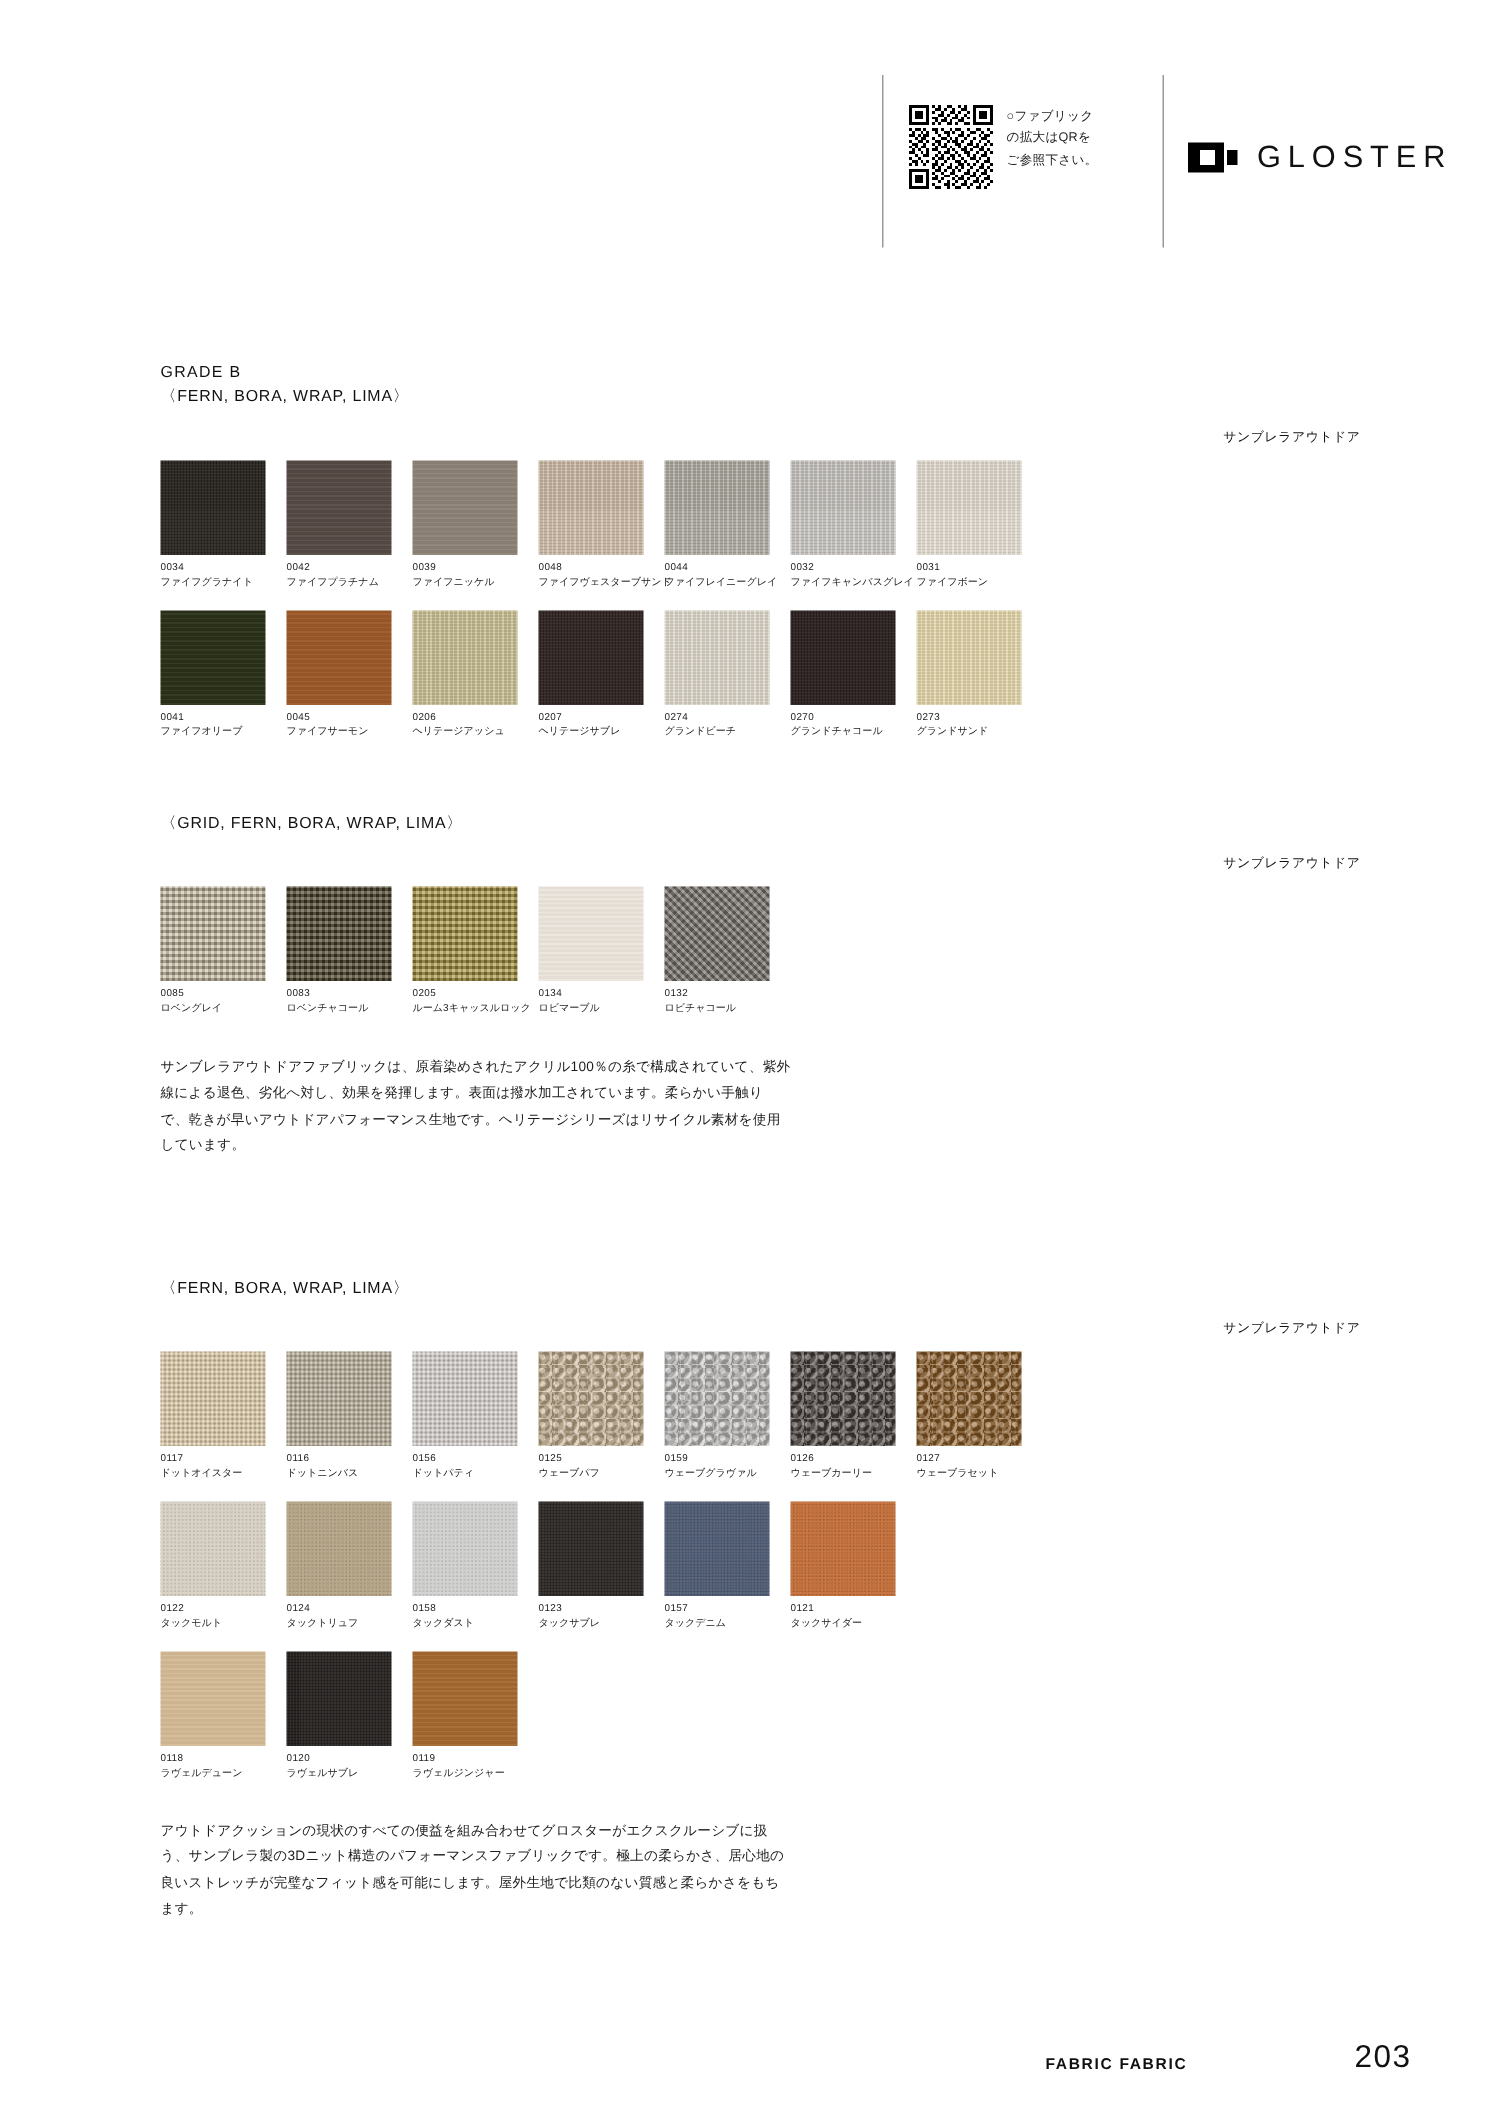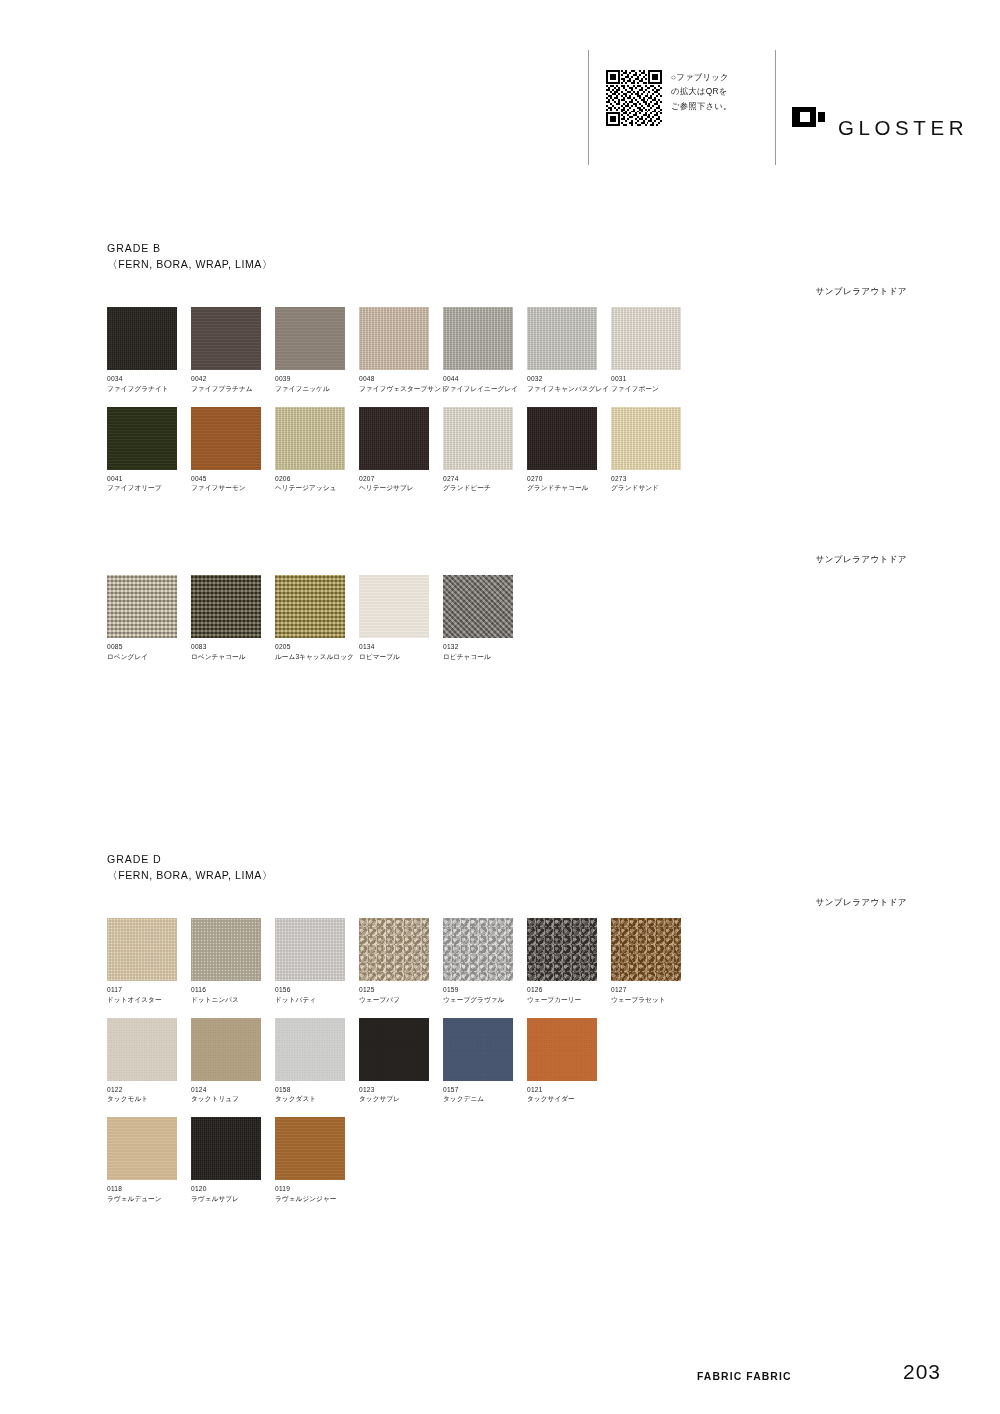--- a/index.html
+++ b/index.html
@@ -20,21 +20,21 @@
 
   .qr-block { position: absolute; left: 606px; top: 70px; display: flex; align-items: flex-start; gap: 9px; }
   .qr { width: 56px; height: 56px; display: block; }
   .qr-text { font-size: 8.4px; line-height: 1.72; color: #222; letter-spacing: .2px; white-space: nowrap; }
 
   .brand { position: absolute; left: 792px; top: 93px; display: flex; align-items: center; gap: 13px; }
   .brand-mark { position: relative; width: 33px; height: 20px; }
   .brand-mark .blk { position: absolute; left: 0; top: 0; width: 24px; height: 20px; background: #000; }
   .brand-mark .notch { position: absolute; left: 8px; top: 5px; width: 10px; height: 10px; background: #fff; }
   .brand-mark .sq { position: absolute; left: 26px; top: 5px; width: 7px; height: 10px; background: #000; }
-  .brand-name { font-size: 20.5px; letter-spacing: 4.6px; font-weight: 400; color: #111; margin-top: 23px; }
+  .brand-name { font-size: 20.5px; letter-spacing: 4.6px; font-weight: 400; color: #111; }
 
   
   .section { position: absolute; left: 107px; width: 800px; margin-top: 15px; }
   .grade-title { font-size: 10.6px; letter-spacing: .9px; color: #111; line-height: 1.55; }
   .grade-sub   { font-size: 10.6px; letter-spacing: .55px; color: #111; line-height: 1.55; }
   .collection  { font-size: 8.6px; letter-spacing: .35px; color: #111; margin-top: 13px; text-align: right; }
 
   .swatch-row { display: flex; gap: 0; margin-top: 9px; }
   .swatch-cell { width: 82px; margin-right: 2px; }
   .swatch {
@@ -394,20 +394,21 @@
             <div class="cname">グランドチャコール</div>
           </div>
           <div class="swatch-cell">
             <div class="swatch" style="background: repeating-linear-gradient(90deg, rgba(255, 255, 255, 0.2) 0px, rgba(255, 255, 255, 0.2) 1px, rgba(0, 0, 0, 0.06) 1px, rgba(0, 0, 0, 0.06) 3px) 0px 0px, repeating-linear-gradient(0deg, rgba(255, 255, 255, 0.14) 0px, rgba(255, 255, 255, 0.14) 1px, rgba(0, 0, 0, 0.05) 1px, rgba(0, 0, 0, 0.05) 2px), rgb(227, 213, 168);"></div>
             <div class="code">0273</div>
             <div class="cname">グランドサンド</div>
           </div>
         </div>
       </div>
       <div class="section" style="top: 526px;">
+        <div class="grade-sub">〈GRID, FERN, BORA, WRAP, LIMA〉</div>
         <div class="collection">サンブレラアウトドア</div>
         <div class="swatch-row">
           <div class="swatch-cell">
             <div class="swatch" style="background: repeating-linear-gradient(0deg, rgba(0, 0, 0, 0.22) 0px, rgba(0, 0, 0, 0.22) 2px, rgba(255, 255, 255, 0.2) 2px, rgba(255, 255, 255, 0.2) 4px) 0px 0px, repeating-linear-gradient(90deg, rgba(0, 0, 0, 0.2) 0px, rgba(0, 0, 0, 0.2) 2px, rgba(255, 255, 255, 0.18) 2px, rgba(255, 255, 255, 0.18) 4px), rgb(207, 195, 169);"></div>
             <div class="code">0085</div>
             <div class="cname">ロベングレイ</div>
           </div>
           <div class="swatch-cell">
             <div class="swatch" style="background: repeating-linear-gradient(0deg, rgba(0, 0, 0, 0.22) 0px, rgba(0, 0, 0, 0.22) 2px, rgba(255, 255, 255, 0.2) 2px, rgba(255, 255, 255, 0.2) 4px) 0px 0px, repeating-linear-gradient(90deg, rgba(0, 0, 0, 0.2) 0px, rgba(0, 0, 0, 0.2) 2px, rgba(255, 255, 255, 0.18) 2px, rgba(255, 255, 255, 0.18) 4px), rgb(75, 66, 40);"></div>
             <div class="code">0083</div>
@@ -424,21 +425,20 @@
             <div class="cname">ロビマーブル</div>
           </div>
           <div class="swatch-cell">
             <div class="swatch" style="background: repeating-linear-gradient(45deg, rgba(0, 0, 0, 0.22) 0px, rgba(0, 0, 0, 0.22) 2px, rgba(255, 255, 255, 0.2) 2px, rgba(255, 255, 255, 0.2) 4px) 0px 0px, repeating-linear-gradient(-45deg, rgba(0, 0, 0, 0.14) 0px, rgba(0, 0, 0, 0.14) 2px, rgba(255, 255, 255, 0.12) 2px, rgba(255, 255, 255, 0.12) 4px), rgb(125, 119, 114);"></div>
             <div class="code">0132</div>
             <div class="cname">ロビチャコール</div>
           </div>
         </div>
       </div>
       <div class="section" style="top: 836px;">
-        <div class="grade-title">GRADE D</div>
         <div class="grade-sub">〈FERN, BORA, WRAP, LIMA〉</div>
         <div class="collection">サンブレラアウトドア</div>
         <div class="swatch-row">
           <div class="swatch-cell">
             <div class="swatch" style="background: radial-gradient(rgba(255, 255, 255, 0.45) 0.8px, transparent 0.9px) 0px 0px / 3px 3px, radial-gradient(rgba(0, 0, 0, 0.2) 0.8px, transparent 0.9px) 1.5px 1.5px / 3px 3px, 0px 0px / auto rgb(211, 193, 163);"></div>
             <div class="code">0117</div>
             <div class="cname">ドットオイスター</div>
           </div>
           <div class="swatch-cell">
             <div class="swatch" style="background: radial-gradient(rgba(255, 255, 255, 0.45) 0.8px, transparent 0.9px) 0px 0px / 3px 3px, radial-gradient(rgba(0, 0, 0, 0.2) 0.8px, transparent 0.9px) 1.5px 1.5px / 3px 3px, 0px 0px / auto rgb(175, 166, 148);"></div>
@@ -516,18 +516,24 @@
           </div>
           <div class="swatch-cell">
             <div class="swatch" style="background: repeating-linear-gradient(0deg, rgba(255, 255, 255, 0.05) 0px, rgba(255, 255, 255, 0.05) 1px, rgba(0, 0, 0, 0.035) 1px, rgba(0, 0, 0, 0.035) 3px) 0px 0px, rgb(164, 104, 47);"></div>
             <div class="code">0119</div>
             <div class="cname">ラヴェルジンジャー</div>
           </div>
         </div>
       </div>
     </div>
 
+  <div class="body-copy" id="copy-c" style="top:703px;">
+    <p>サンブレラアウトドアファブリックは、原着染めされたアクリル100％の糸で構成されていて、紫外線による退色、劣化へ対し、効果を発揮します。表面は撥水加工されています。柔らかい手触りで、乾きが早いアウトドアパフォーマンス生地です。ヘリテージシリーズはリサイクル素材を使用しています。</p>
+  </div>
+  <div class="body-copy" id="copy-d" style="top:1212px;">
+    <p>アウトドアクッションの現状のすべての便益を組み合わせてグロスターがエクスクルーシブに扱う、サンブレラ製の3Dニット構造のパフォーマンスファブリックです。極上の柔らかさ、居心地の良いストレッチが完璧なフィット感を可能にします。屋外生地で比類のない質感と柔らかさをもちます。</p>
+  </div>
 
   <div class="footer"></div>
   <div class="footer-label">FABRIC FABRIC</div>
   <div class="footer-page">203</div>
 
 </div>
 
 </body></html>

